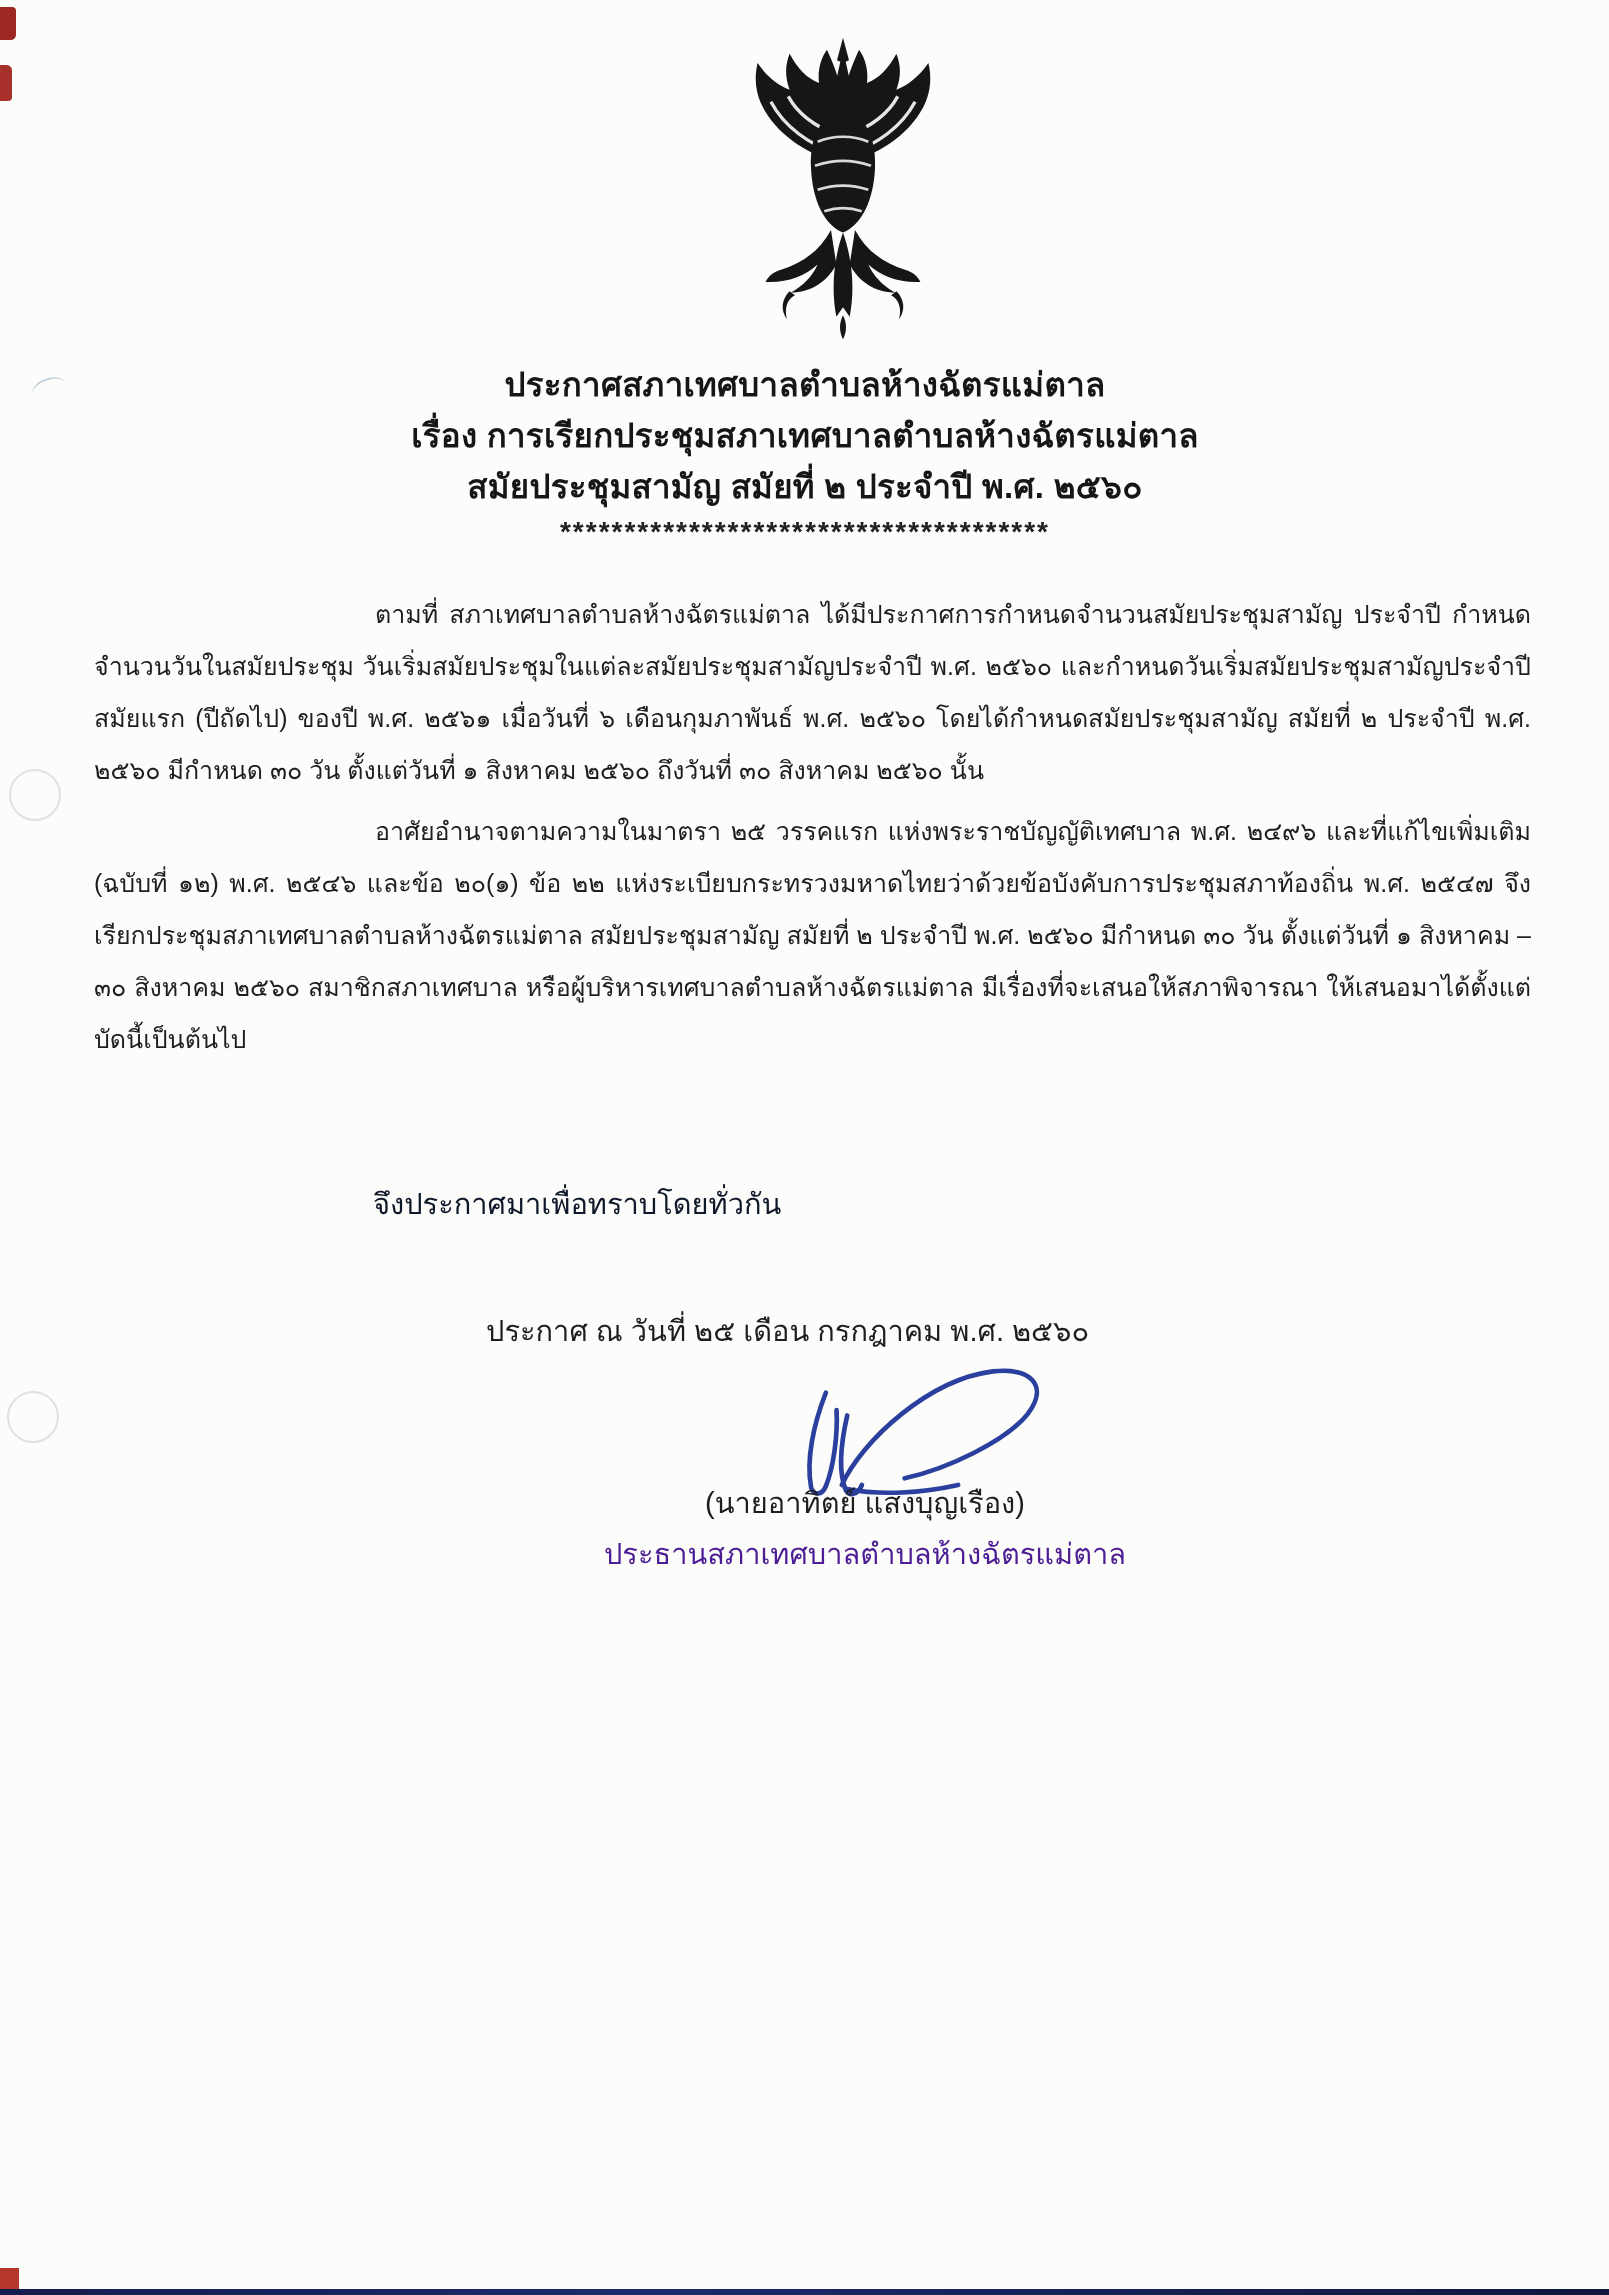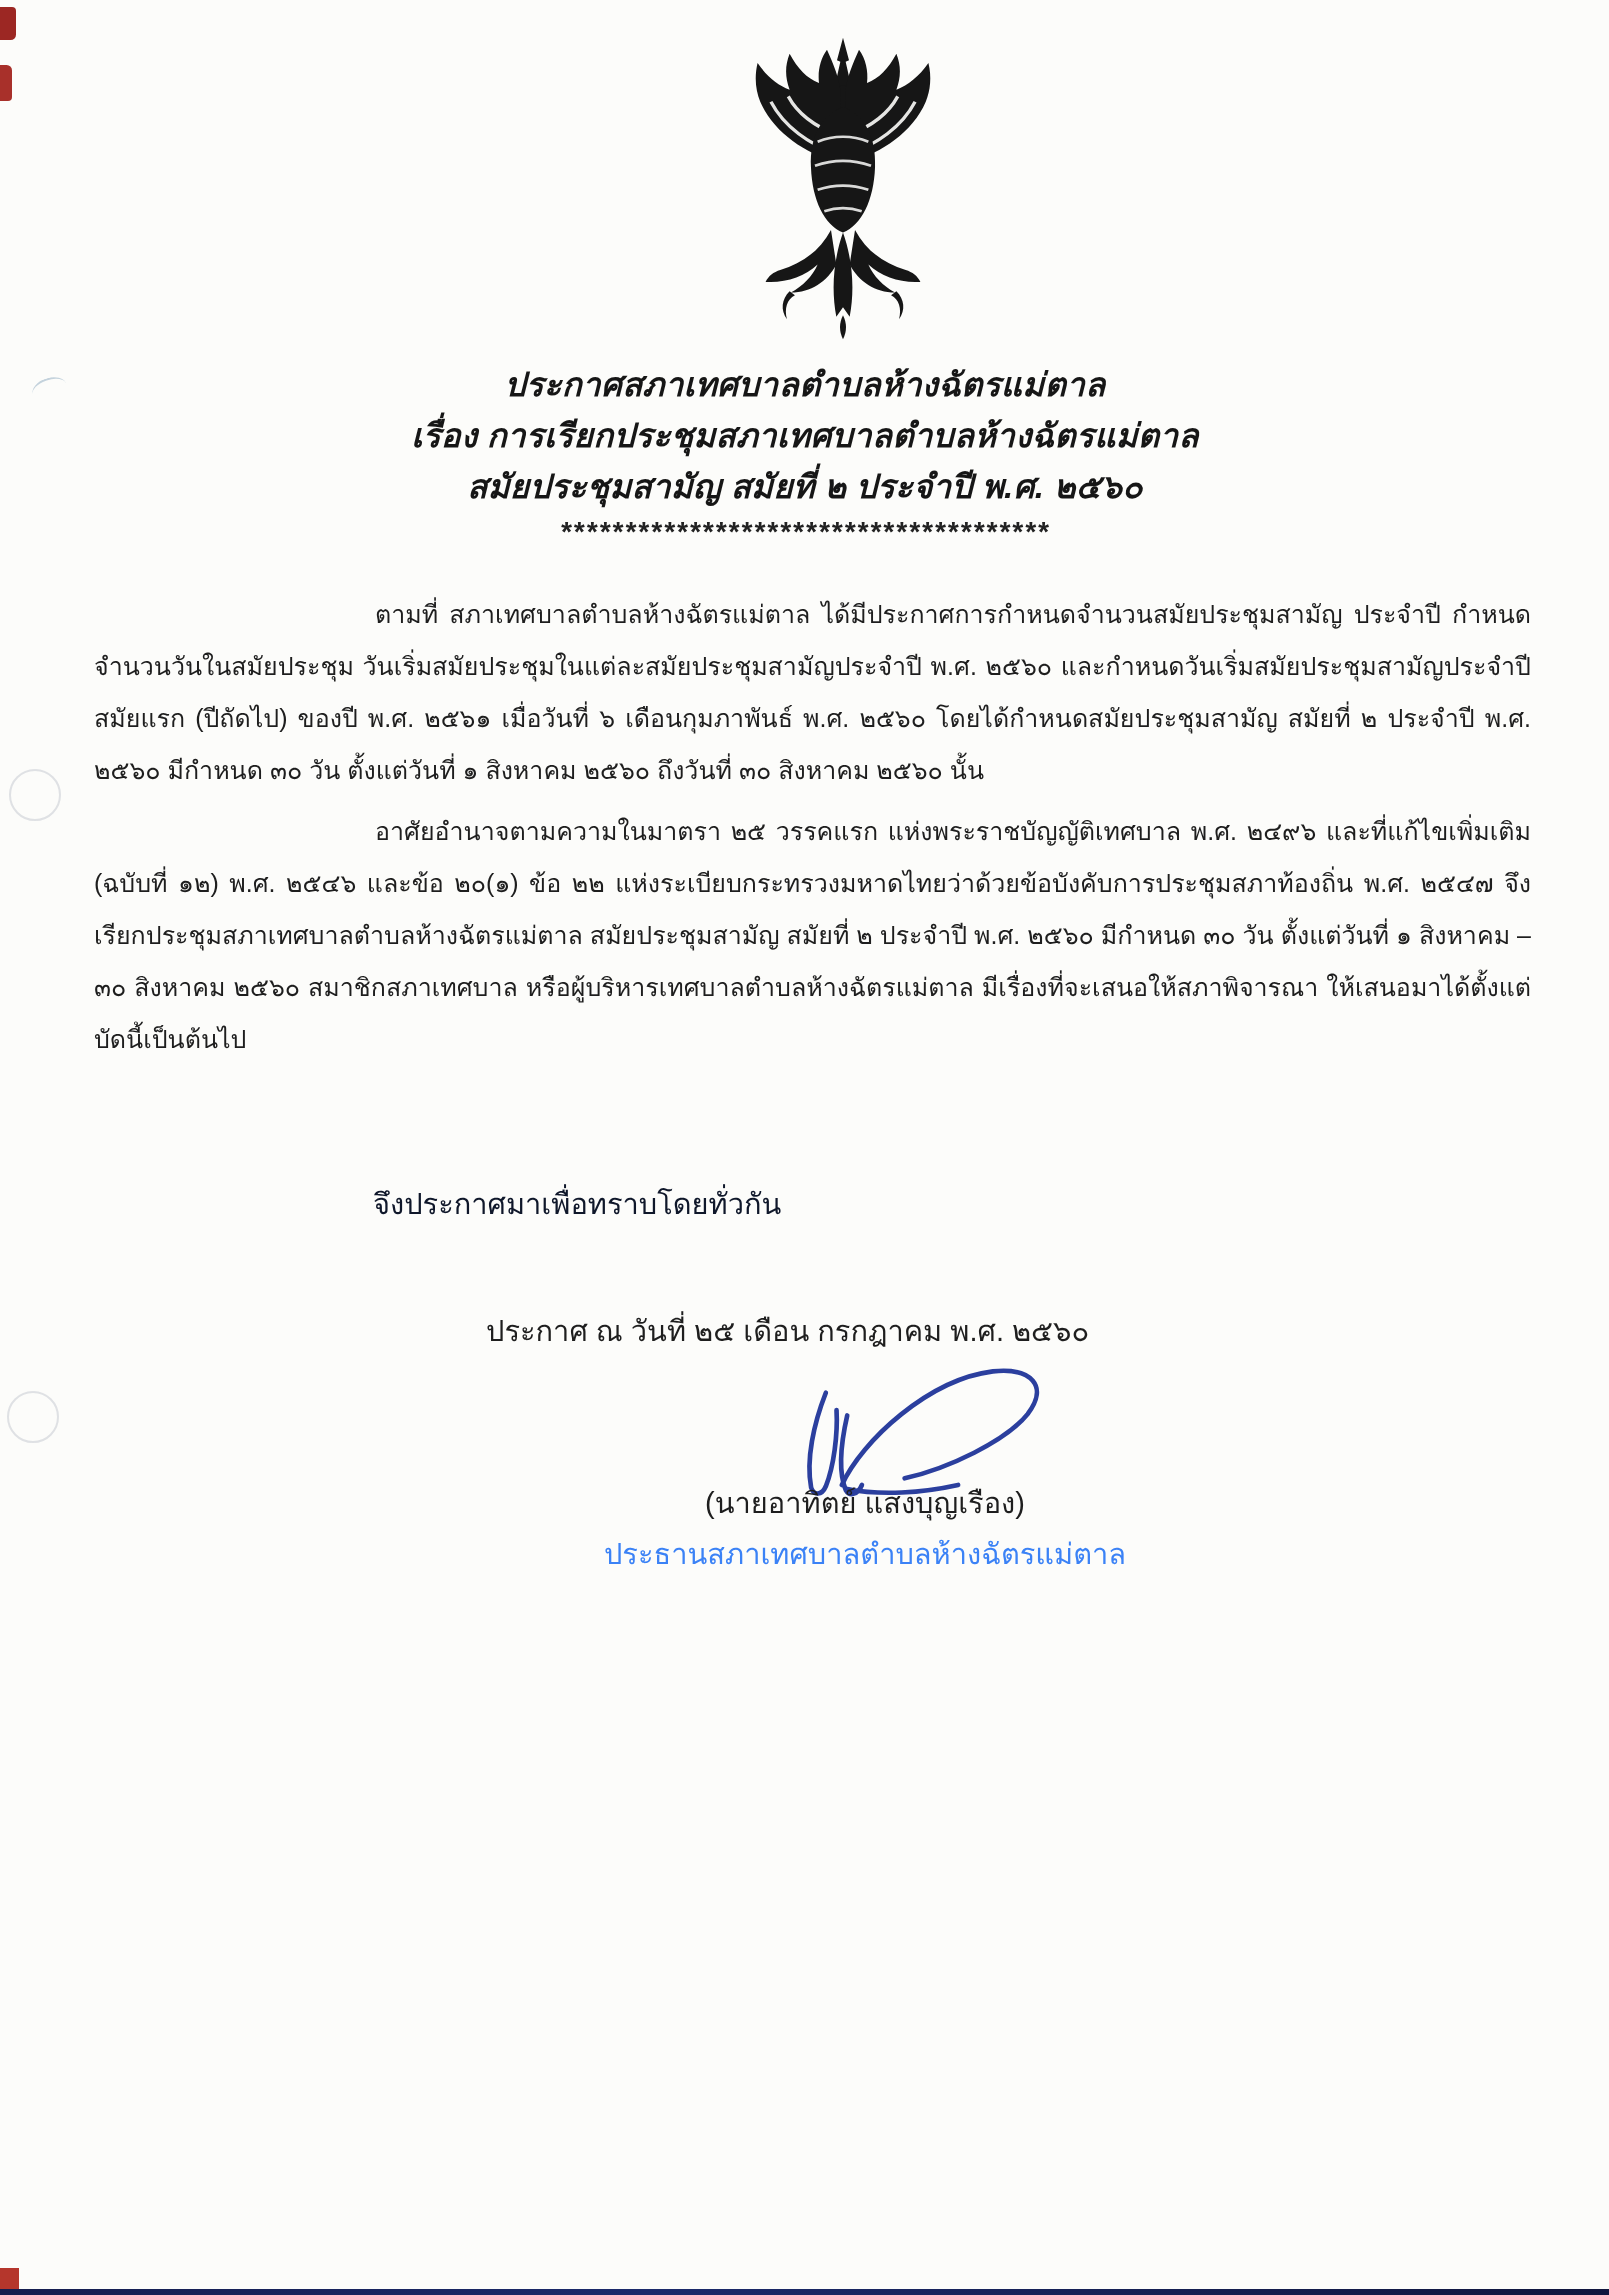--- a/index.html
+++ b/index.html
@@ -14,21 +14,20 @@
   }
   
   .emblem {
     position:absolute; top:35px; left:696px;
     width:294px; height:307px;
   }
   
   .heading {
     position:absolute; top:359px; left:0; width:1610px;
     text-align:center;
-    font-style:italic;
   }
   .heading .h-line {
     font-size:33px; font-weight:700; line-height:51px;
     letter-spacing:0.3px; color:#161616;
   }
   .heading .divider {
     font-size:28px; font-weight:700; line-height:37px;
     letter-spacing:2px; color:#222; margin-top:1.3px;
     white-space:nowrap;
   }
@@ -54,21 +53,21 @@
   .signature {
     position:absolute; top:1354px; left:747px;
     width:314px; height:147px;
   }
   .signer-name {
     position:absolute; top:1480px; left:631px; width:468px;
     text-align:center; font-size:29px; color:#1e1e1e;
   }
   .signer-title {
     position:absolute; top:1531px; left:598px; width:534px;
-    text-align:center; font-size:29px; color:#3b82f6;
+    text-align:center; font-size:29px; color:#4c1d95;
   }
   
   .artifact { position:absolute; }
   .red-mark-1 { top:6.7px;  left:0; width:16px; height:33px; background:#9c2723; border-radius:0 4px 5.3px 0; }
   .red-mark-2 { top:65px;  left:0; width:12px; height:36px; background:#a8302a; border-radius:0 5.3px 4px 0; }
   .red-mark-3 { bottom:0;  left:0; width:18.7px; height:27px; background:#b5362c; }
   .bottom-edge {
     bottom:0; left:0; width:1610px; height:6px;
     background:linear-gradient(90deg,#151d4e,#1b2a6b 40%,#10163d);
   }

